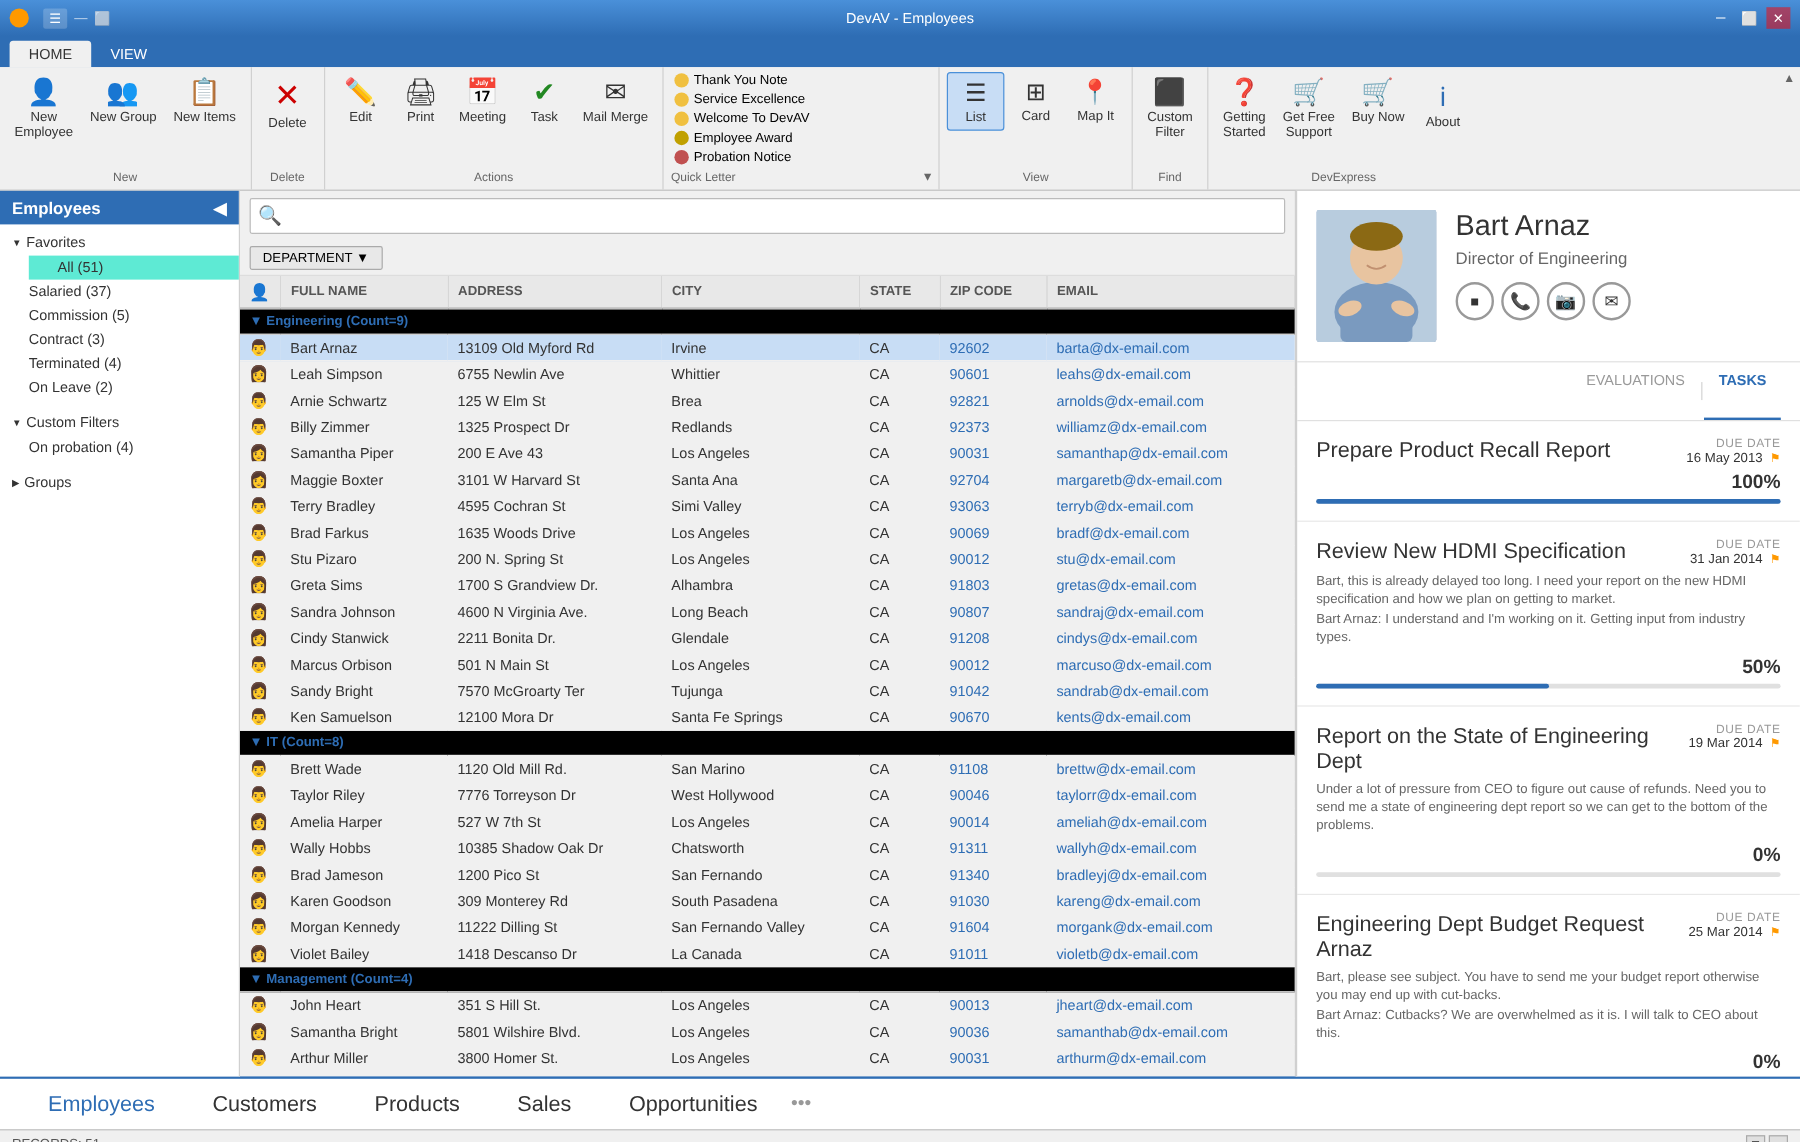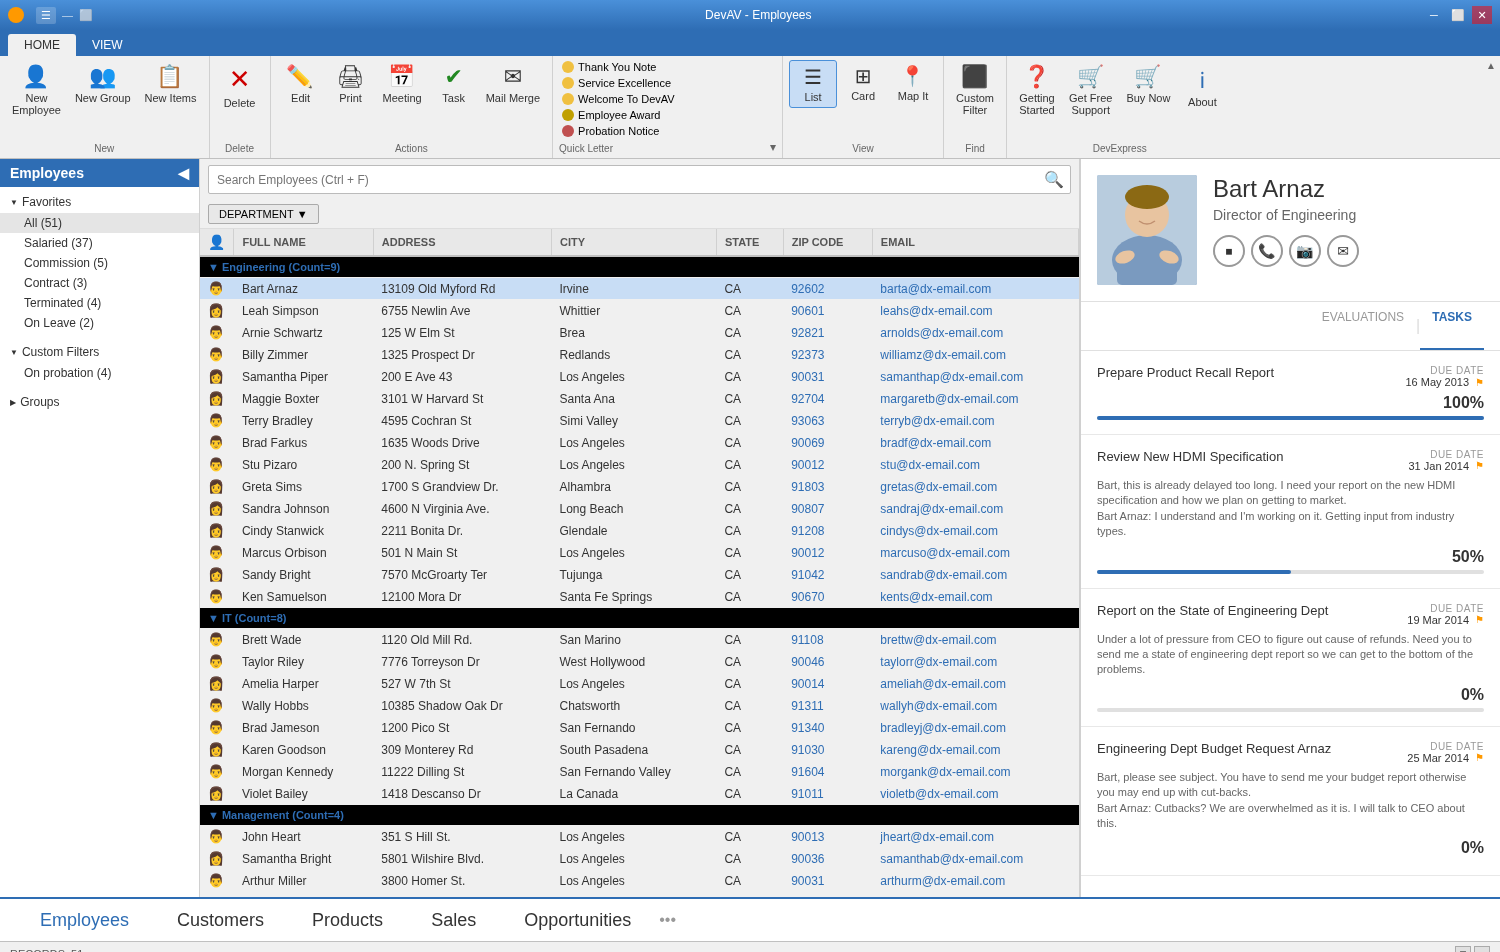--- a/index.html
+++ b/index.html
@@ -108,21 +108,21 @@
       padding: 6px 10px;
       font-size: 14px;
       font-weight: bold;
       display: flex;
       justify-content: space-between;
       align-items: center;
     }
     .sidebar-section { padding: 4px 0; }
     .sidebar-section-header { padding: 4px 10px; font-size: 12px; color: #333; display: flex; align-items: center; gap: 4px; cursor: pointer; }
     .sidebar-item { padding: 3px 10px 3px 24px; font-size: 12px; color: #333; cursor: pointer; }
-    .sidebar-item.active { background: #e5e5e5; }
+    .sidebar-item.active { background: #5eead4; margin-left: 24px; }
     .triangle { font-size: 8px; }
     .dept-filter { padding: 4px 8px; display: flex; gap: 4px; border-bottom: 1px solid #ddd; }
     .dept-btn { padding: 3px 10px; font-size: 11px; border: 1px solid #aaa; background: #e8e8e8; cursor: pointer; border-radius: 2px; display: flex; align-items: center; gap: 3px; }
 
     
     .data-table { width: 100%; border-collapse: collapse; font-size: 12px; }
     .data-table th { background: #e8e8e8; padding: 5px 8px; text-align: left; border-right: 1px solid #d0d0d0; border-bottom: 2px solid #c0c0c0; font-size: 11px; color: #555; font-weight: 600; position: sticky; top: 0; }
     .data-table td { padding: 3px 8px; border-bottom: 1px solid #f0f0f0; color: #333; white-space: nowrap; }
     .data-table tr.selected td { background: #c8ddf5; }
     .group-row td { background: #000000; font-weight: bold; font-size: 11px; color: #2e6db4; padding: 4px 8px; }
@@ -143,21 +143,21 @@
     
     .tabs-header { display: flex; padding: 0 16px; border-bottom: 1px solid #e0e0e0; justify-content: flex-end; }
     .tab-btn { padding: 8px 12px; font-size: 12px; color: #999; cursor: pointer; border-bottom: 2px solid transparent; }
     .tab-btn.active { color: #2e6db4; border-bottom-color: #2e6db4; font-weight: bold; }
     .tab-divider { color: #ddd; padding: 8px 0; line-height: 32px; }
 
     
     .tasks-area { flex: 1; overflow-y: auto; padding: 0; }
     .task-card { padding: 14px 16px; border-bottom: 1px solid #e8e8e8; }
     .task-header { display: flex; justify-content: space-between; align-items: flex-start; margin-bottom: 6px; }
-    .task-title { font-size: 13px; font-weight: 500; color: #333; flex: 1; }
+    .task-title { font-size: 18px; font-weight: 500; color: #333; flex: 1; }
     .task-due { text-align: right; font-size: 10px; color: #999; }
     .task-due-label { font-size: 10px; color: #999; text-transform: uppercase; letter-spacing: 0.5px; }
     .task-due-date { font-size: 11px; color: #333; }
     .task-flag { color: #ff9900; margin-left: 4px; }
     .task-description { font-size: 11px; color: #666; line-height: 1.4; margin-bottom: 8px; }
     .task-progress-label { text-align: right; font-size: 16px; font-weight: bold; color: #333; margin-bottom: 4px; }
     .task-progress-bar { height: 4px; background: #e0e0e0; border-radius: 2px; }
     .task-progress-fill { height: 100%; background: #2e6db4; border-radius: 2px; }
 
     
@@ -372,21 +372,20 @@
       <div class="sidebar-section-header">
         <span class="triangle">▶</span>
         <span>Groups</span>
       </div>
     </div>
   </div>
 
   <div style="flex:1;display:flex;flex-direction:column;border-right:1px solid #d0d0d0;">
 
     <div class="search-box">
-      <input type="text" placeholder="Search Employees (Ctrl + F)" style="flex: 1 1 0%; border: none; outline: none; padding: 5px 8px; font-size: 12px; color: rgb(153, 153, 153);">
       <span style="padding:4px 6px;color:#666;">🔍</span>
     </div>
 
     <div class="dept-filter">
       <button class="dept-btn">
         <span>DEPARTMENT</span>
         <span>▼</span>
       </button>
     </div>
 

